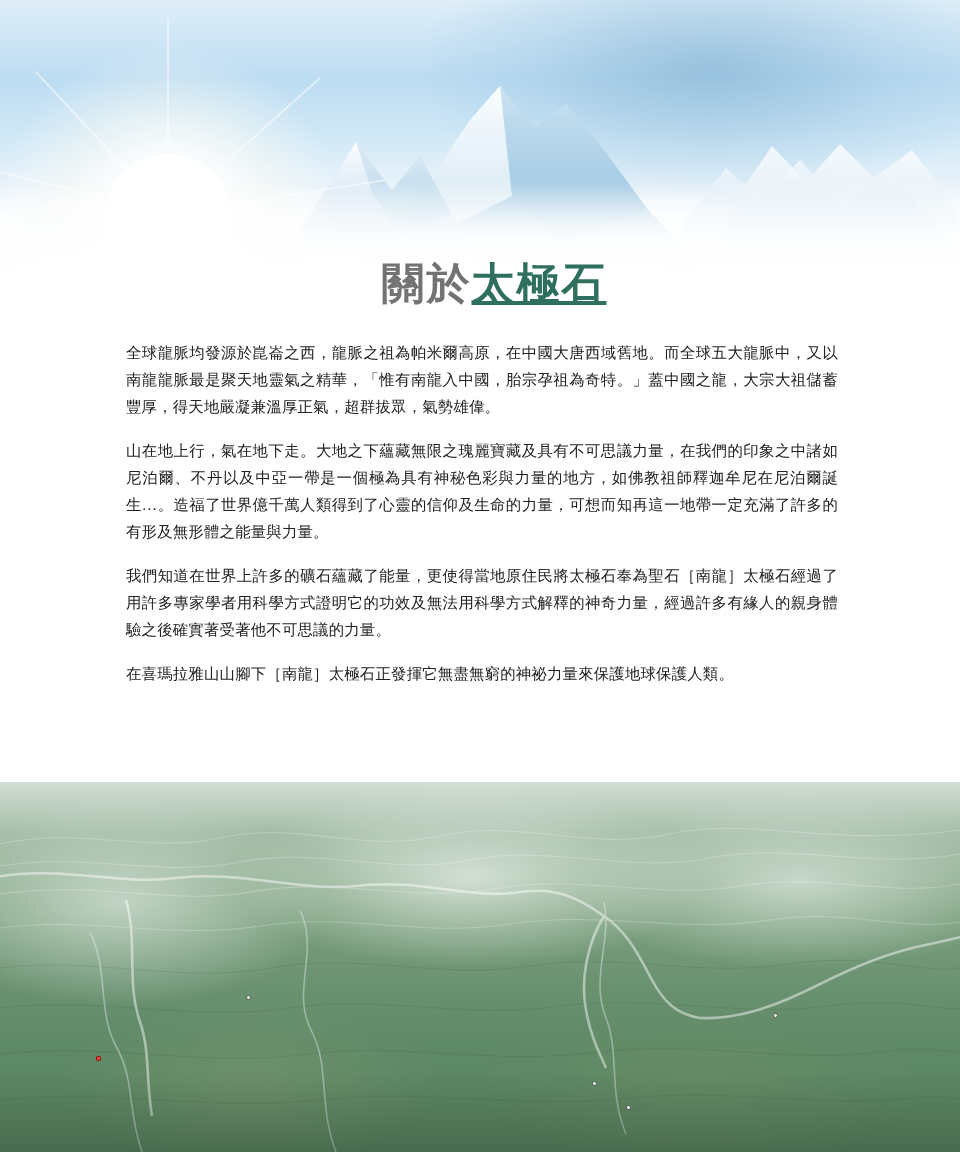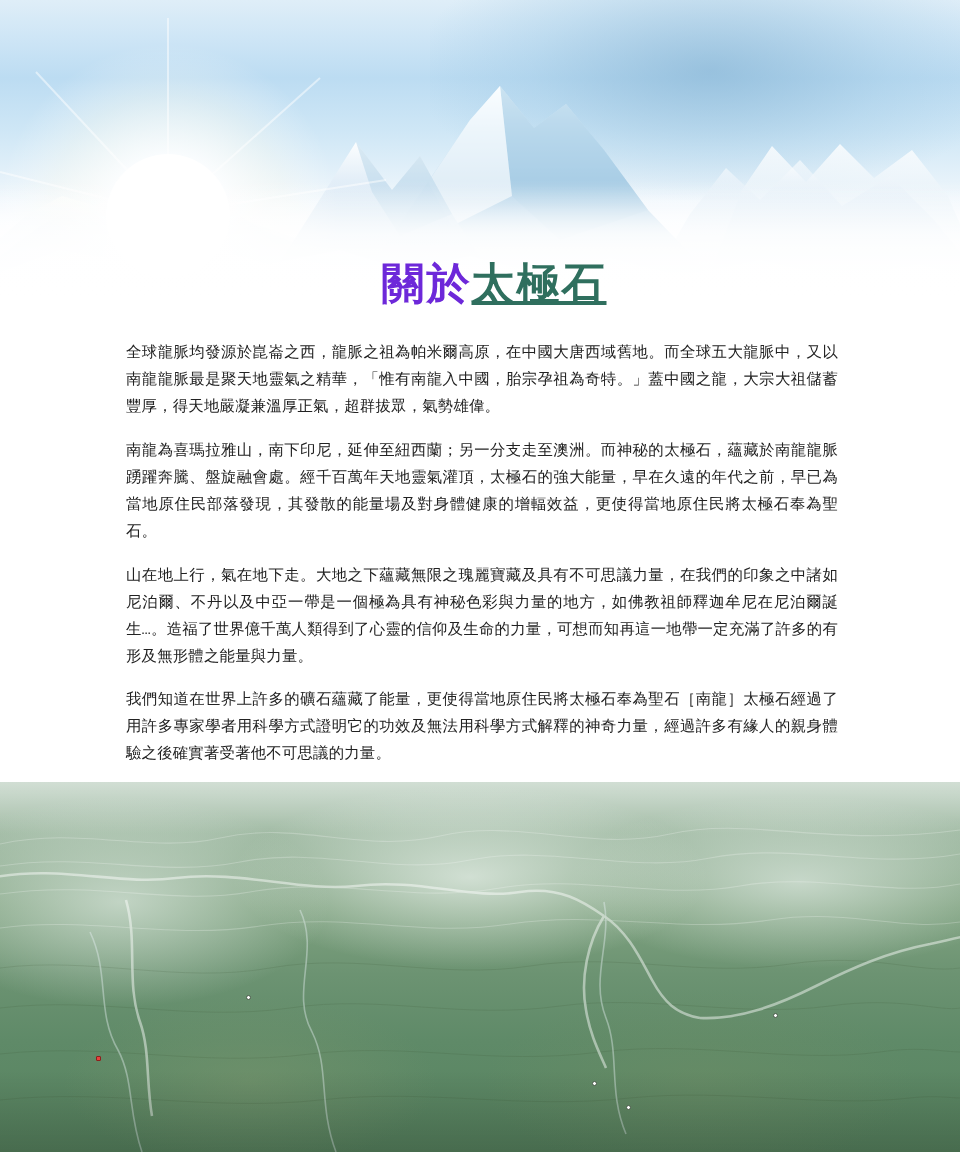--- a/index.html
+++ b/index.html
@@ -56,31 +56,31 @@
     text-align: center;
   }
   .title {
     font-family: "DejaVu Serif", serif;
     font-size: 43px;
     font-weight: bold;
     letter-spacing: 2px;
     line-height: 1;
     display: inline-block;
   }
-  .title .t1 { color: #6d28d9; padding-left: 28px; }
+  .title .t1 { color: #737373; padding-left: 28px; }
   .title .t2 { color: #2f6f5e; text-decoration: underline; }
 
   
   .article {
     position: absolute;
     left: 126px; top: 340px;
     width: 712px;
   }
   .article p {
-    font-family: Liberation Mono, monospace;
+    font-family: Liberation Serif, serif;
     font-size: 15.4px;
     line-height: 1.75;
     color: #222222;
     text-align: justify;
     margin-bottom: 17px;
     letter-spacing: 0.2px;
   }
   .article p:last-child { margin-bottom: 0; }
 
   
@@ -190,21 +190,20 @@
   </div>
 
   <div class="title-wrap">
     <span class="title">
       <span class="t1">關於</span><span class="t2">太極石</span>
     </span>
   </div>
 
   <div class="article">
     <p>全球龍脈均發源於崑崙之西，龍脈之祖為帕米爾高原，在中國大唐西域舊地。而全球五大龍脈中，又以南龍龍脈最是聚天地靈氣之精華，「惟有南龍入中國，胎宗孕祖為奇特。」蓋中國之龍，大宗大祖儲蓄豐厚，得天地嚴凝兼溫厚正氣，超群拔眾，氣勢雄偉。</p>
-    <p>南龍為喜瑪拉雅山，南下印尼，延伸至紐西蘭；另一分支走至澳洲。而神秘的太極石，蘊藏於南龍龍脈踴躍奔騰、盤旋融會處。經千百萬年天地靈氣灌頂，太極石的強大能量，早在久遠的年代之前，早已為當地原住民部落發現，其發散的能量場及對身體健康的增輻效益，更使得當地原住民將太極石奉為聖石。</p>
     <p>山在地上行，氣在地下走。大地之下蘊藏無限之瑰麗寶藏及具有不可思議力量，在我們的印象之中諸如尼泊爾、不丹以及中亞一帶是一個極為具有神秘色彩與力量的地方，如佛教祖師釋迦牟尼在尼泊爾誕生…。造福了世界億千萬人類得到了心靈的信仰及生命的力量，可想而知再這一地帶一定充滿了許多的有形及無形體之能量與力量。</p>
     <p>我們知道在世界上許多的礦石蘊藏了能量，更使得當地原住民將太極石奉為聖石［南龍］太極石經過了用許多專家學者用科學方式證明它的功效及無法用科學方式解釋的神奇力量，經過許多有緣人的親身體驗之後確實著受著他不可思議的力量。</p>
     <p>在喜瑪拉雅山山腳下［南龍］太極石正發揮它無盡無窮的神祕力量來保護地球保護人類。</p>
   </div>
 
   <div class="map">
     <div class="map-base"></div>
 
     <svg class="map-ridges" width="960" height="370" viewBox="0 0 960 370">
       <g stroke="#ffffff" stroke-width="1.1" fill="none" opacity="0.45">

